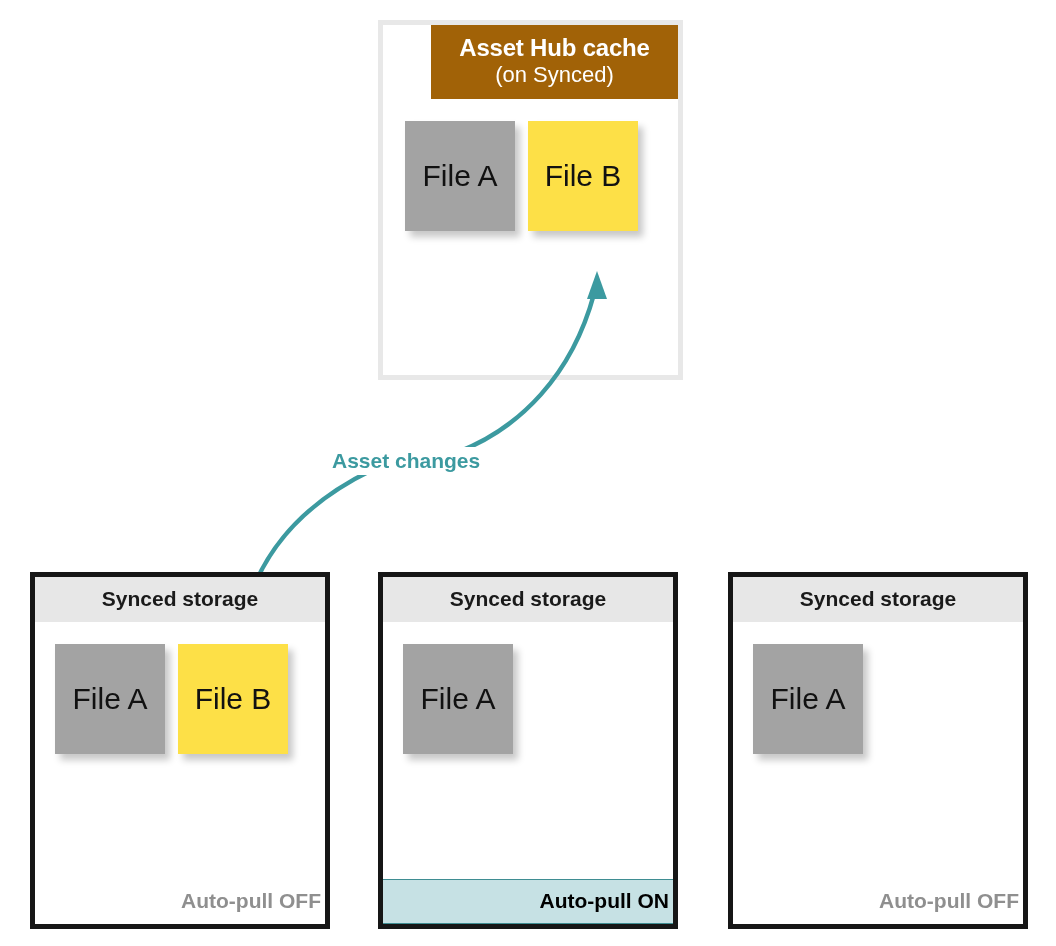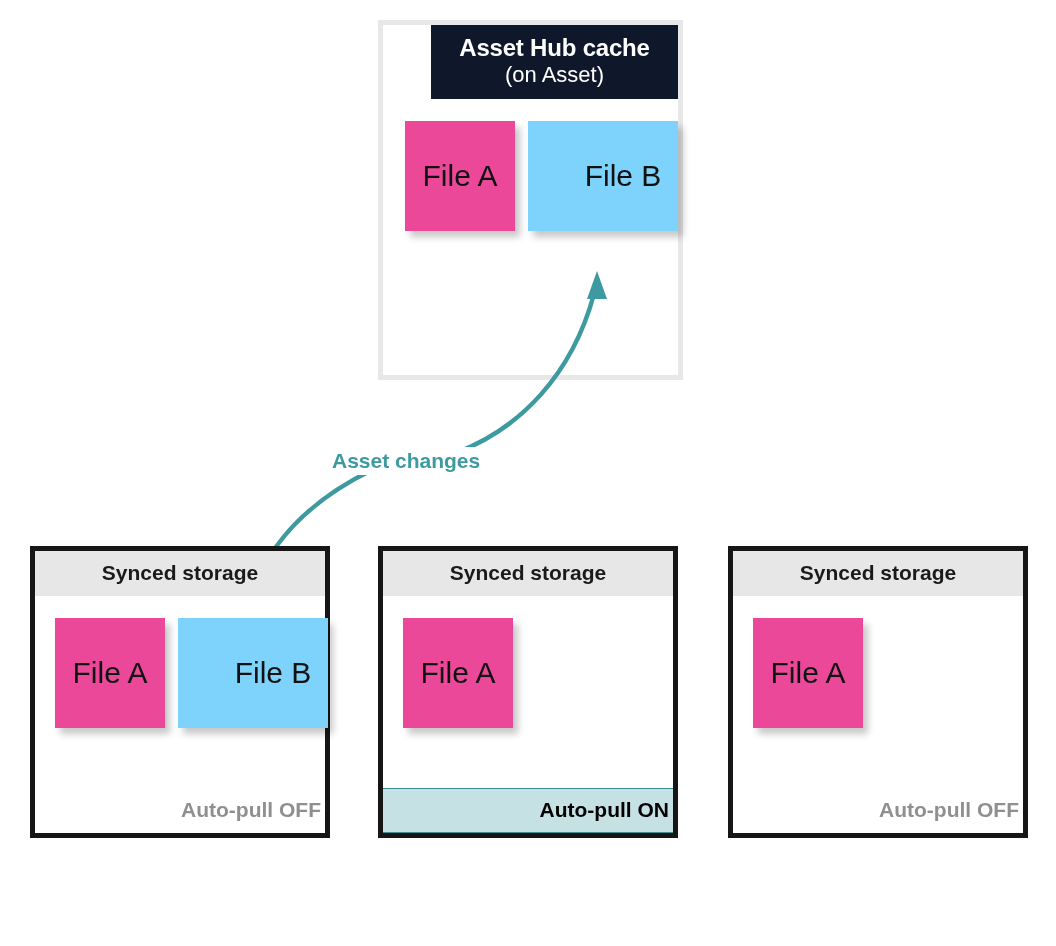--- a/index.html
+++ b/index.html
@@ -28,21 +28,21 @@
     position: absolute;
     left: 378px;
     top: 20px;
     width: 305px;
     height: 360px;
     background: #ffffff;
     border: 5px solid #e8e8e8;
     box-sizing: border-box;
   }
   .cache-header {
-    background: #0f172a;
+    background: #a16207;
     color: #ffffff;
     text-align: center;
     padding: 9px 4px 11px 4px;
     line-height: 1.18;
     margin-left: 48px;
   }
   .cache-title {
     font-size: 24px;
     font-weight: bold;
     display: block;
@@ -57,23 +57,23 @@
     position: relative;
     height: 242px;
     background: #ffffff;
     padding: 22px 0 0 22px;
     box-sizing: border-box;
   }
 
   
   .storage-box {
     position: absolute;
-    top: 546px;
+    top: 572px;
     width: 300px;
-    height: 292px;
+    height: 357px;
     background: #ffffff;
     border: 5px solid #161616;
     box-sizing: border-box;
     display: flex;
     flex-direction: column;
   }
   #box-1 { left: 30px; }
   #box-2 { left: 378px; }
   #box-3 { left: 728px; }
 
@@ -123,22 +123,22 @@
     height: 110px;
     position: relative;
     box-shadow: 5px 6px 7px rgba(0,0,0,0.22);
     display: flex;
     align-items: center;
     justify-content: center;
     font-size: 30px;
     color: #111111;
     flex: 0 0 auto;
   }
-  .note-yellow { background: #ec4899; text-align: right; }
-  .note-blue   { background: #7dd3fc; padding-left: 40px; }
+  .note-yellow { background: #a3a3a3; text-align: right; }
+  .note-blue   { background: #fde047; }
   .note-label  { pointer-events: none; }
 
   .cache-body .note-row {
     display: flex;
     gap: 13px;
   }
 
   
   #arrow-layer {
     position: absolute;
@@ -160,21 +160,21 @@
   }
 </style>
 </head>
 <body>
 
 <div id="canvas">
 
   <div class="cache-box">
     <div class="cache-header">
       <span class="cache-title">Asset Hub cache</span>
-      <span class="cache-subtitle">(on Asset)</span>
+      <span class="cache-subtitle">(on Synced)</span>
     </div>
     <div class="cache-body">
       <div class="note-row">
         <div class="note note-yellow">
           <span class="note-label">File A</span>
         </div>
         <div class="note note-blue">
           <span class="note-label">File B</span>
         </div>
       </div>

